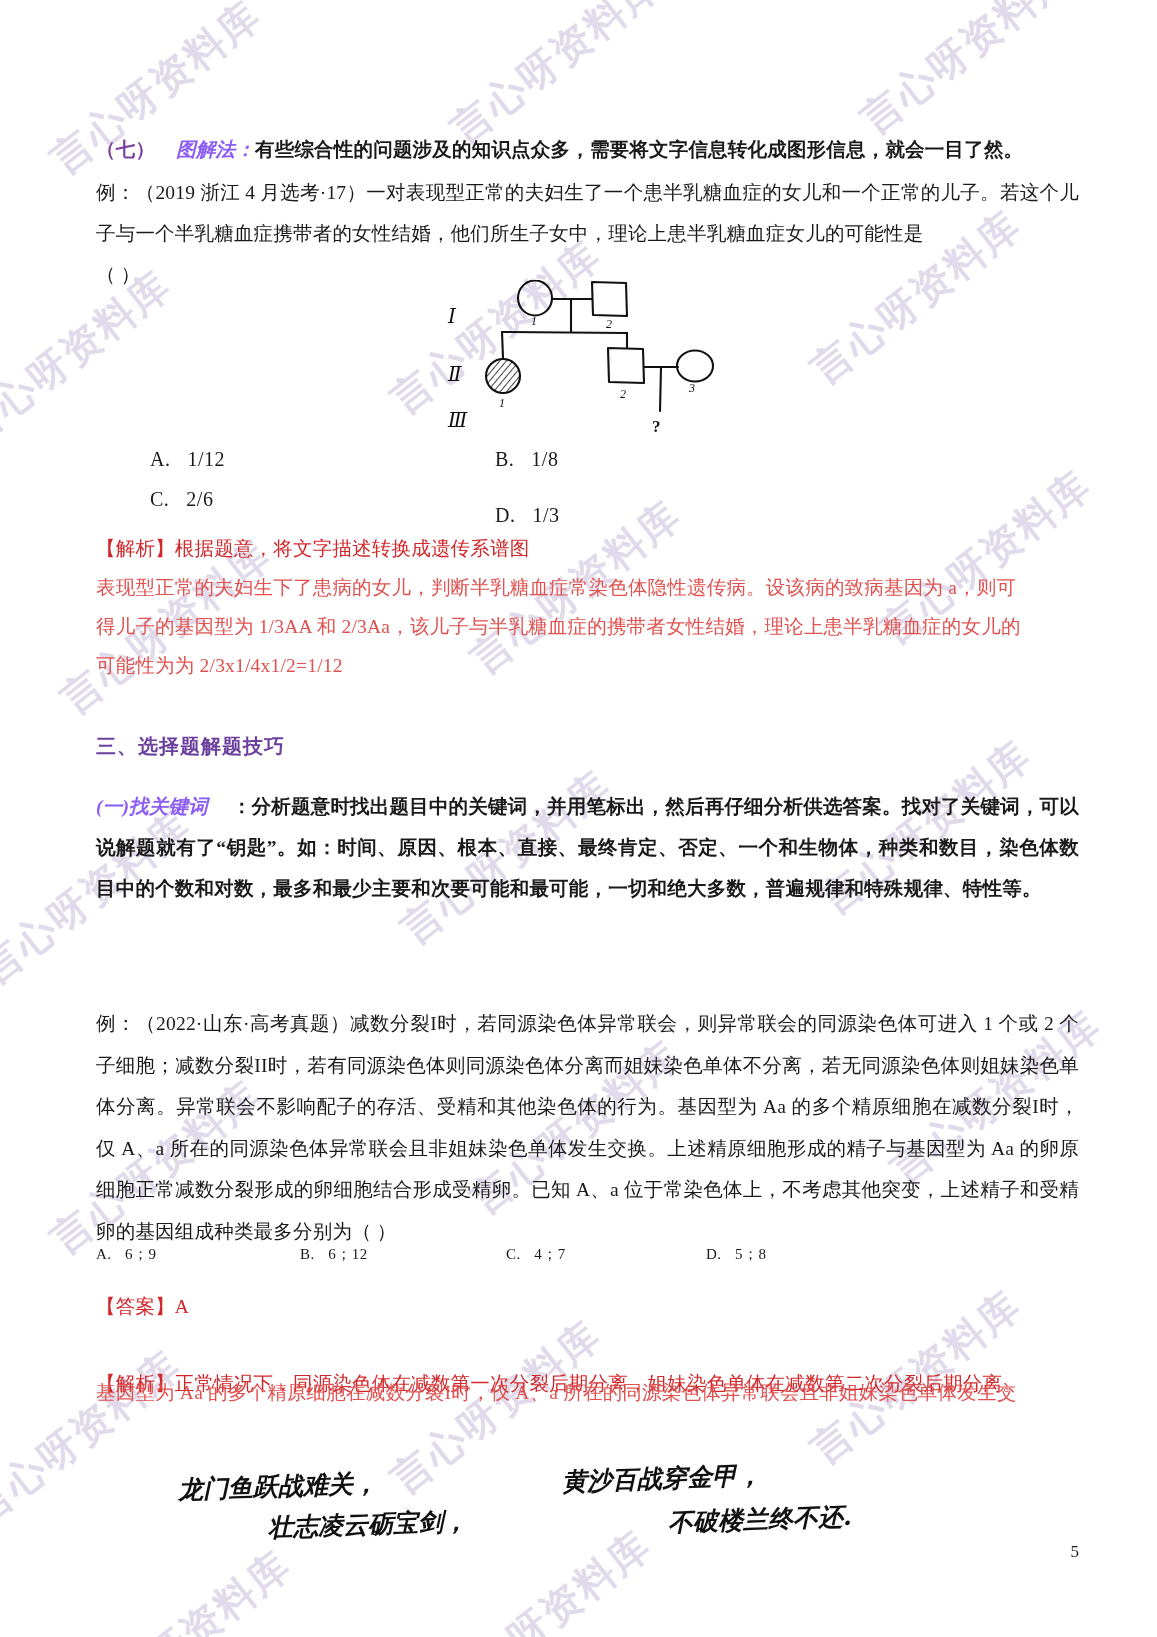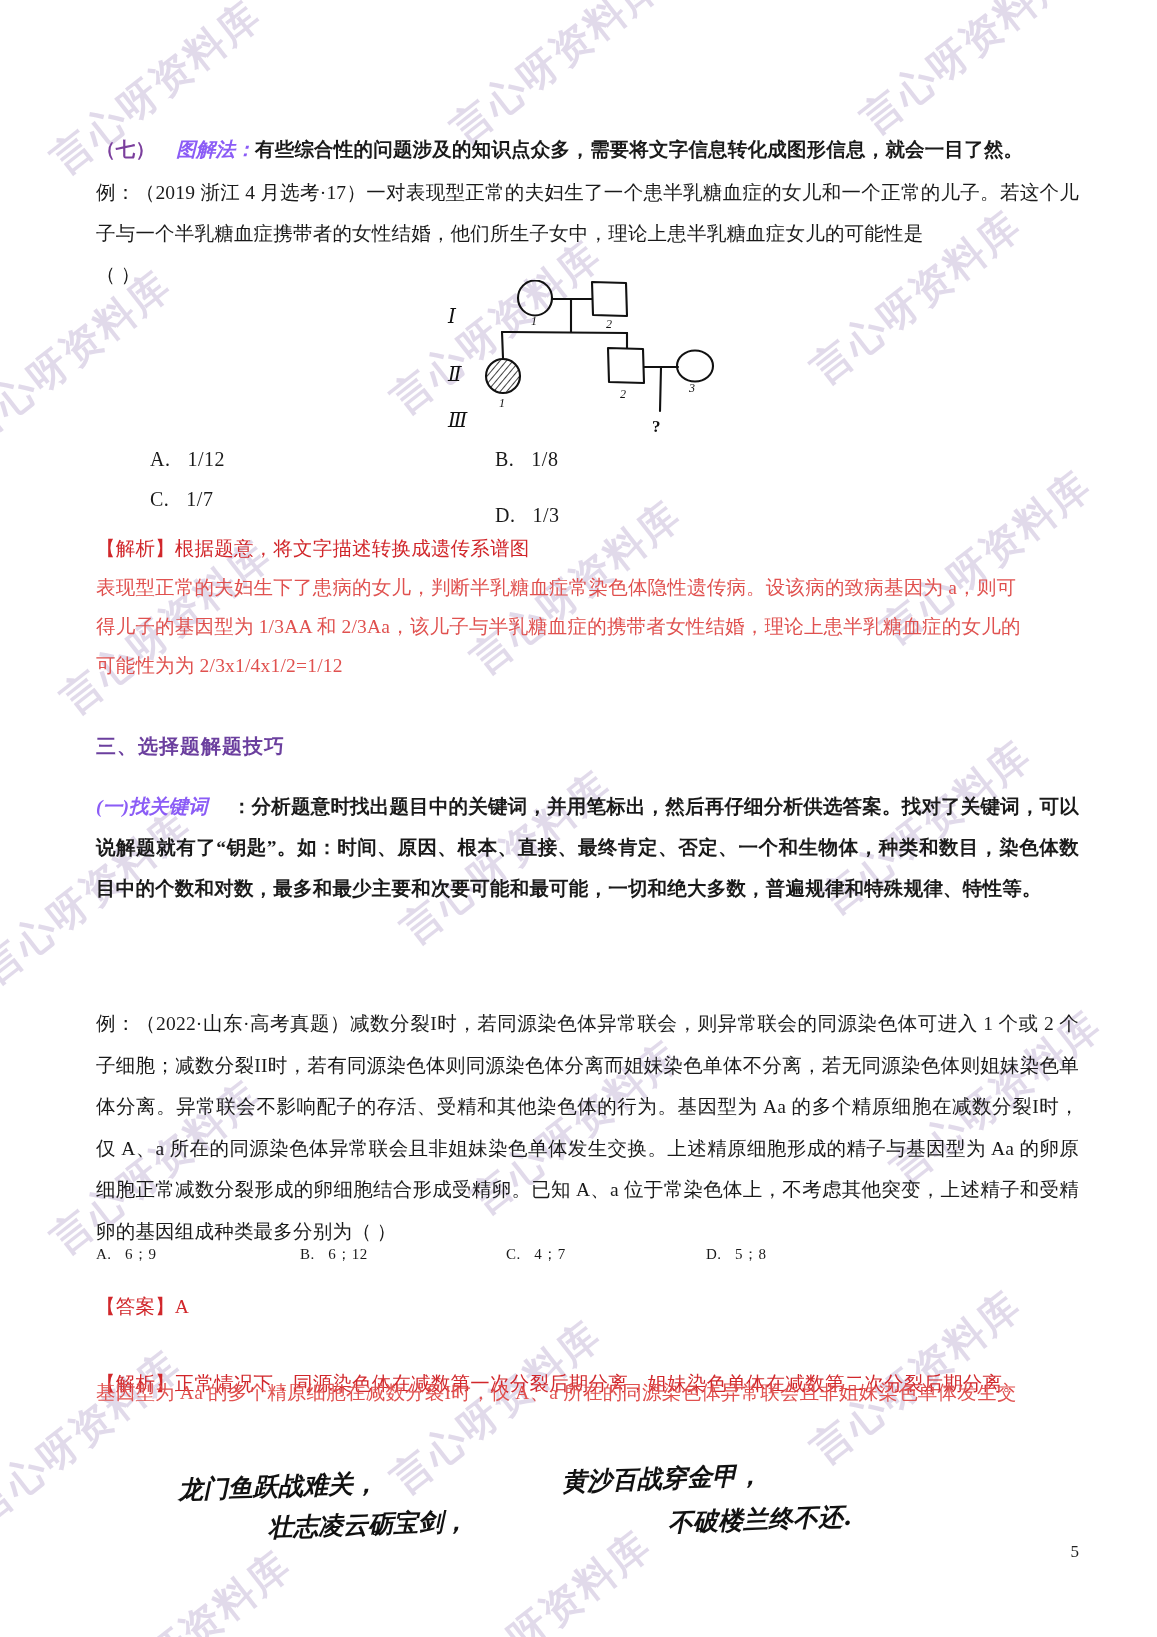--- a/index.html
+++ b/index.html
@@ -220,21 +220,21 @@
       <span class="opt-cell" style="left:345px;">
         <span>B.</span>
         <span style="display:inline-block;width:6px;"></span>
         <span>1/8</span>
       </span>
     </div>
     <div class="opt-row" style="top:488px; width:620px; height:26px;">
       <span class="opt-cell" style="left:0px;">
         <span>C.</span>
         <span style="display:inline-block;width:6px;"></span>
-        <span>1/7</span>
+        <span>2/6</span>
       </span>
       <span class="opt-cell" style="left:345px;margin-top:16px;">
         <span>D.</span>
         <span style="display:inline-block;width:6px;"></span>
         <span>1/3</span>
       </span>
     </div>
 
     <div class="blk red" style="top:530px; line-height:38px;">
       <span>【解析】</span><span>根据题意，将文字描述转换成遗传系谱图</span>

